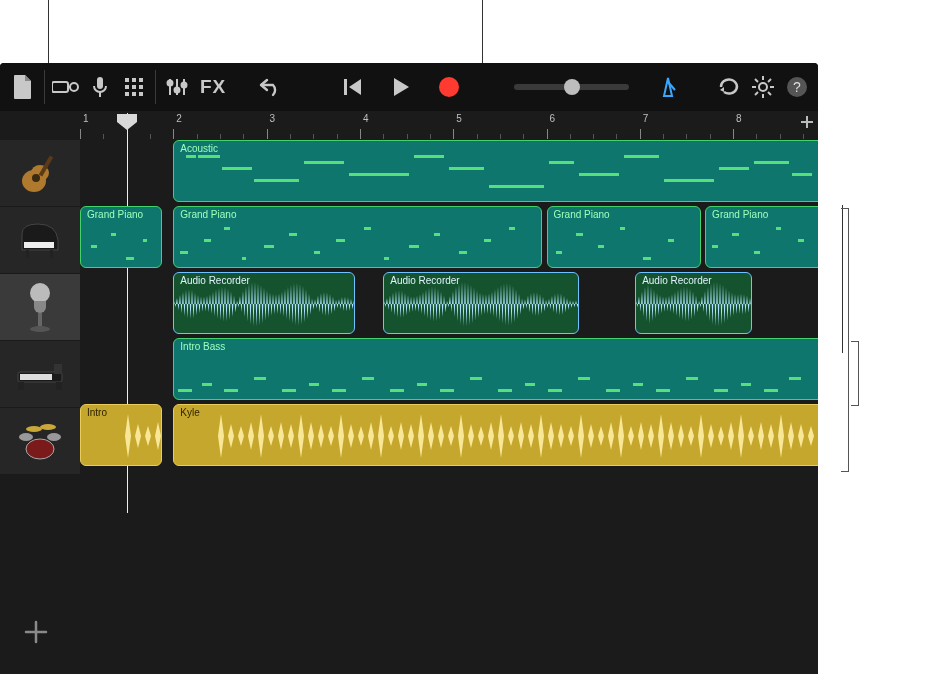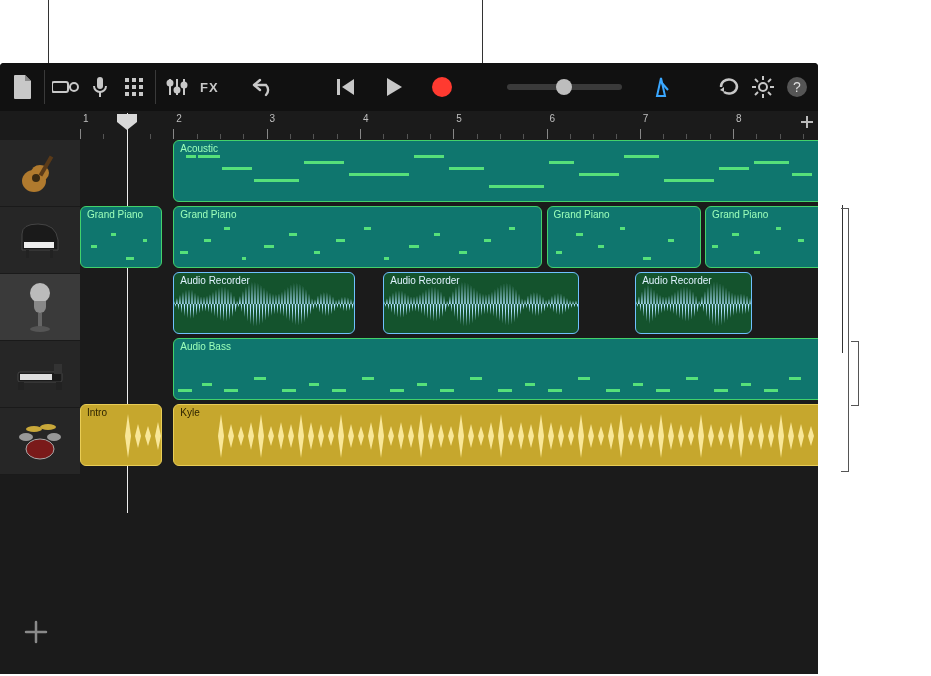--- a/index.html
+++ b/index.html
@@ -6,21 +6,21 @@
   #stage{position:relative;width:931px;height:676px;background:#fff;overflow:hidden;}
   
   .callout{position:absolute;background:#333;}
   
   #app{position:absolute;left:0;top:63px;width:818px;height:611px;background:#1b1b1b;border-radius:4px 4px 0 0;overflow:hidden;}
   
   #topbar{position:absolute;left:0;top:0;width:818px;height:48px;background:#111;display:flex;align-items:center;}
   .tb-sep{width:1px;height:34px;background:#3a3a3a;margin:0 4px;}
   .tb-btn{width:34px;height:34px;border-radius:4px;display:flex;align-items:center;justify-content:center;color:#c8c8c8;}
   .tb-btn svg{display:block;}
-  .tb-text{color:#c8c8c8;font-weight:600;font-size:13px;letter-spacing:1px;}
+  .tb-text{color:#c8c8c8;font-weight:600;font-size:19px;letter-spacing:1px;}
   .vol-track{position:relative;width:115px;height:6px;border-radius:3px;background:#3a3a3a;margin-left:48px;}
   .vol-thumb{position:absolute;top:-5px;width:16px;height:16px;border-radius:8px;background:#bdbdbd;}
   
   #ruler-row{position:absolute;left:80px;top:50px;width:738px;height:26px;background:#1b1b1b;}
   #ruler-row .bar-left{position:absolute;left:-80px;top:0;width:80px;height:26px;background:#1b1b1b;}
   .ruler-bg{position:absolute;left:0;top:0;right:0;height:26px;}
   .bar-num{position:absolute;top:0;font-size:10px;color:#bfbfbf;}
   .tick-maj{position:absolute;bottom:0;width:1px;height:10px;background:#888;}
   .tick-min{position:absolute;bottom:0;width:1px;height:5px;background:#555;}
   .playhead{position:absolute;top:50px;width:1px;background:#eee;}
@@ -367,21 +367,21 @@
               <path d="M0 31 L0 28 L1.5 34 L3 25.010488411534674 L4.5 36.98951158846533 L6 21.697225094590205 L7.5 40.30277490540979 L9 18.758821373659256 L10.5 43.24117862634074 L12 16.775781127936717 L13.5 45.22421887206328 L15 16.070574100263272 L16.5 45.92942589973673 L18 16.622648197839247 L19.5 45.37735180216075 L21 19.38648547956955 L22.5 42.61351452043045 L24 21.72076567504858 L25.5 40.27923432495142 L27 23.143356127000246 L28.5 38.856643872999754 L30 23.458519172743106 L31.5 38.54148082725689 L33 22.664859300371834 L34.5 39.33514069962817 L36 20.955813218853926 L37.5 41.044186781146074 L39 18.690291205252393 L40.5 43.30970879474761 L42 16.33788038935794 L43.5 45.66211961064206 L45 14.40685398716456 L46.5 47.59314601283544 L48 13.36582544020927 L49.5 48.63417455979073 L51 13.570852959129013 L52.5 48.42914704087099 L54 15.208992678134717 L55.5 46.79100732186528 L57 18.26683849054954 L58.5 43.73316150945046 L60 22.528842894461697 L61.5 39.4711571055383 L63 27.605747876425575 L64.5 34.394252123574425 L66 23.011061555767526 L67.5 38.988938444232474 L69 17.877357953923294 L70.5 44.122642046076706 L72 13.516781187623259 L73.5 48.48321881237674 L75 10.34627748086151 L76.5 51.65372251913849 L78 8.61737965009921 L79.5 53.38262034990079 L81 8.382065382339398 L82.5 53.6179346176606 L84 9.488245007041794 L85.5 52.5117549929582 L87 11.605487878990992 L88.5 50.39451212100901 L90 14.277064191815377 L91.5 47.72293580818462 L93 16.99043725141449 L94.5 45.00956274858551 L96 19.25558170984492 L97.5 42.74441829015508 L99 20.679340169404718 L100.5 41.32065983059528 L102 21.02463831528783 L103.5 40.97536168471217 L105 20.245665764359718 L106.5 41.754334235640286 L108 18.49375236491972 L109.5 43.50624763508028 L111 16.0930834152594 L112.5 45.9069165847406 L114 13.489939040234347 L115.5 48.51006095976565 L117 11.183130412180759 L118.5 50.81686958781924 L120 9.646139531577344 L121.5 52.35386046842265 L123 9.25272404781068 L124.5 52.74727595218932 L126 10.217235462290844 L127.5 51.782764537709156 L129 12.558694917699121 L130.5 49.44130508230088 L132 16.094106536931235 L133.5 45.905893463068765 L135 20.46209913560289 L136.5 41.53790086439711 L138 25.17343222290954 L139.5 36.82656777709046 L141 26.319134403420897 L142.5 35.6808655965791 L144 22.542020197611194 L145.5 39.457979802388806 L147 19.924815307061774 L148.5 42.07518469293822 L150 18.7384318337365 L151.5 43.2615681662635 L153 19.056645241072573 L154.5 42.94335475892743 L156 20.746753711263715 L157.5 41.253246288736285 L159 23.49072159413313 L160.5 38.509278405866866 L162 26.833607069164735 L163.5 35.166392930835265 L165 25.90378775151532 L166.5 36.096212248484676 L168 23.99254786809489 L169.5 38.00745213190511 L171 23.584725385134607 L172.5 38.41527461486539 L174 24.37367825195009 L175.5 37.62632174804991 L177 25.817371545701253 L178.5 36.18262845429875 L180 27.292612428238876 L181.5 34.707387571761124 L181.935 31 Z"></path>
             </svg></div>
           <div class="region audio-reg" style="left: 303.225px; width: 195.93px;"><div class="label">Audio Recorder</div><svg width="195.93" height="62" viewBox="0 0 195.93 62" preserveAspectRatio="none">
               <path d="M0 31 L0 28 L1.5 34 L3 25.22402495356791 L4.5 36.77597504643209 L6 22.147423302119478 L7.5 39.85257669788052 L9 19.418905561255023 L10.5 42.58109443874498 L12 17.57751104736981 L13.5 44.42248895263019 L15 16.922675950244468 L16.5 45.07732404975553 L18 17.435316183707876 L19.5 44.564683816292124 L21 19.38648547956955 L22.5 42.61351452043045 L24 21.72076567504858 L25.5 40.27923432495142 L27 23.143356127000246 L28.5 38.856643872999754 L30 23.458519172743106 L31.5 38.54148082725689 L33 22.664859300371834 L34.5 39.33514069962817 L36 20.955813218853926 L37.5 41.044186781146074 L39 18.690291205252393 L40.5 43.30970879474761 L42 16.33788038935794 L43.5 45.66211961064206 L45 14.40685398716456 L46.5 47.59314601283544 L48 13.36582544020927 L49.5 48.63417455979073 L51 13.570852959129013 L52.5 48.42914704087099 L54 15.208992678134717 L55.5 46.79100732186528 L57 18.26683849054954 L58.5 43.73316150945046 L60 22.528842894461697 L61.5 39.4711571055383 L63 27.605747876425575 L64.5 34.394252123574425 L66 23.011061555767526 L67.5 38.988938444232474 L69 17.877357953923294 L70.5 44.122642046076706 L72 13.516781187623259 L73.5 48.48321881237674 L75 10.34627748086151 L76.5 51.65372251913849 L78 8.61737965009921 L79.5 53.38262034990079 L81 8.382065382339398 L82.5 53.6179346176606 L84 9.488245007041794 L85.5 52.5117549929582 L87 11.605487878990992 L88.5 50.39451212100901 L90 14.277064191815377 L91.5 47.72293580818462 L93 16.99043725141449 L94.5 45.00956274858551 L96 19.25558170984492 L97.5 42.74441829015508 L99 20.679340169404718 L100.5 41.32065983059528 L102 21.02463831528783 L103.5 40.97536168471217 L105 20.245665764359718 L106.5 41.754334235640286 L108 18.49375236491972 L109.5 43.50624763508028 L111 16.0930834152594 L112.5 45.9069165847406 L114 13.489939040234347 L115.5 48.51006095976565 L117 11.183130412180759 L118.5 50.81686958781924 L120 9.646139531577344 L121.5 52.35386046842265 L123 9.25272404781068 L124.5 52.74727595218932 L126 10.217235462290844 L127.5 51.782764537709156 L129 12.558694917699121 L130.5 49.44130508230088 L132 16.094106536931235 L133.5 45.905893463068765 L135 20.46209913560289 L136.5 41.53790086439711 L138 25.17343222290954 L139.5 36.82656777709046 L141 26.319134403420897 L142.5 35.6808655965791 L144 22.542020197611194 L145.5 39.457979802388806 L147 19.924815307061774 L148.5 42.07518469293822 L150 18.7384318337365 L151.5 43.2615681662635 L153 19.056645241072573 L154.5 42.94335475892743 L156 20.746753711263715 L157.5 41.253246288736285 L159 23.49072159413313 L160.5 38.509278405866866 L162 26.833607069164735 L163.5 35.166392930835265 L165 25.748010773970712 L166.5 36.25198922602929 L168 22.76788084952884 L169.5 39.23211915047116 L171 20.653927873291863 L172.5 41.34607212670814 L174 19.685509171626215 L175.5 42.314490828373785 L177 20.2257484973458 L178.5 41.774251502654195 L180 22.592362781985546 L181.5 39.40763721801446 L183 25.084697651007914 L184.5 36.915302348992086 L186 27.103200615992417 L187.5 34.89679938400758 L189 27.71606223842918 L190.5 34.28393776157082 L192 27.434600654019736 L193.5 34.56539934598027 L195 27.81564124495423 L196.5 34.18435875504577 L195.93 31 Z"></path>
             </svg></div>
           <div class="region audio-reg" style="left: 555.135px; width: 116.625px;"><div class="label">Audio Recorder</div><svg width="116.62499999999989" height="62" viewBox="0 0 116.62499999999989 62" preserveAspectRatio="none">
               <path d="M0 31 L0 28 L1.5 34 L3 23.336361921994083 L4.5 38.66363807800592 L6 18.16767114756071 L7.5 43.83232885243929 L9 13.583761342908424 L10.5 48.416238657091576 L12 10.982681162593053 L13.5 51.01731883740695 L15 13.53079932620932 L16.5 48.46920067379068 L18 16.50034166596602 L19.5 45.49965833403398 L21 19.38648547956955 L22.5 42.61351452043045 L24 21.72076567504858 L25.5 40.27923432495142 L27 23.143356127000246 L28.5 38.856643872999754 L30 23.458519172743106 L31.5 38.54148082725689 L33 22.664859300371834 L34.5 39.33514069962817 L36 20.955813218853926 L37.5 41.044186781146074 L39 18.690291205252393 L40.5 43.30970879474761 L42 16.33788038935794 L43.5 45.66211961064206 L45 14.40685398716456 L46.5 47.59314601283544 L48 13.36582544020927 L49.5 48.63417455979073 L51 13.570852959129013 L52.5 48.42914704087099 L54 15.208992678134717 L55.5 46.79100732186528 L57 18.26683849054954 L58.5 43.73316150945046 L60 22.528842894461697 L61.5 39.4711571055383 L63 27.605747876425575 L64.5 34.394252123574425 L66 23.011061555767526 L67.5 38.988938444232474 L69 17.877357953923294 L70.5 44.122642046076706 L72 13.516781187623259 L73.5 48.48321881237674 L75 10.34627748086151 L76.5 51.65372251913849 L78 8.61737965009921 L79.5 53.38262034990079 L81 8.382065382339398 L82.5 53.6179346176606 L84 9.488245007041794 L85.5 52.5117549929582 L87 11.605487878990992 L88.5 50.39451212100901 L90 14.277064191815377 L91.5 47.72293580818462 L93 16.99043725141449 L94.5 45.00956274858551 L96 19.25558170984492 L97.5 42.74441829015508 L99 20.679340169404718 L100.5 41.32065983059528 L102 21.02463831528783 L103.5 40.97536168471217 L105 20.2705993149567 L106.5 41.7294006850433 L108 20.969656089812098 L109.5 41.0303439101879 L111 22.257114187424257 L112.5 39.74288581257574 L114 24.73406988043874 L115.5 37.26593011956126 L116.62499999999989 31 Z"></path>
             </svg></div>
         </div>
         <div class="lane">
-          <div class="region midi-reg" style="left: 93.3px; width: 653.1px;"><div class="label">Audio Bass</div><svg width="653.1" height="62" viewBox="0 0 653.1 62" preserveAspectRatio="none">
+          <div class="region midi-reg" style="left: 93.3px; width: 653.1px;"><div class="label">Intro Bass</div><svg width="653.1" height="62" viewBox="0 0 653.1 62" preserveAspectRatio="none">
               <rect class="n" x="4" y="50" width="14" height="3"></rect>
               <rect class="n" x="28" y="44" width="10" height="3"></rect>
               <rect class="n" x="50" y="50" width="14" height="3"></rect>
               <rect class="n" x="80" y="38" width="12" height="3"></rect>
               <rect class="n" x="108" y="50" width="14" height="3"></rect>
               <rect class="n" x="135" y="44" width="10" height="3"></rect>
               <rect class="n" x="158" y="50" width="14" height="3"></rect>
               <rect class="n" x="188" y="38" width="12" height="3"></rect>
               <rect class="n" x="216" y="50" width="14" height="3"></rect>
               <rect class="n" x="243" y="44" width="10" height="3"></rect>

